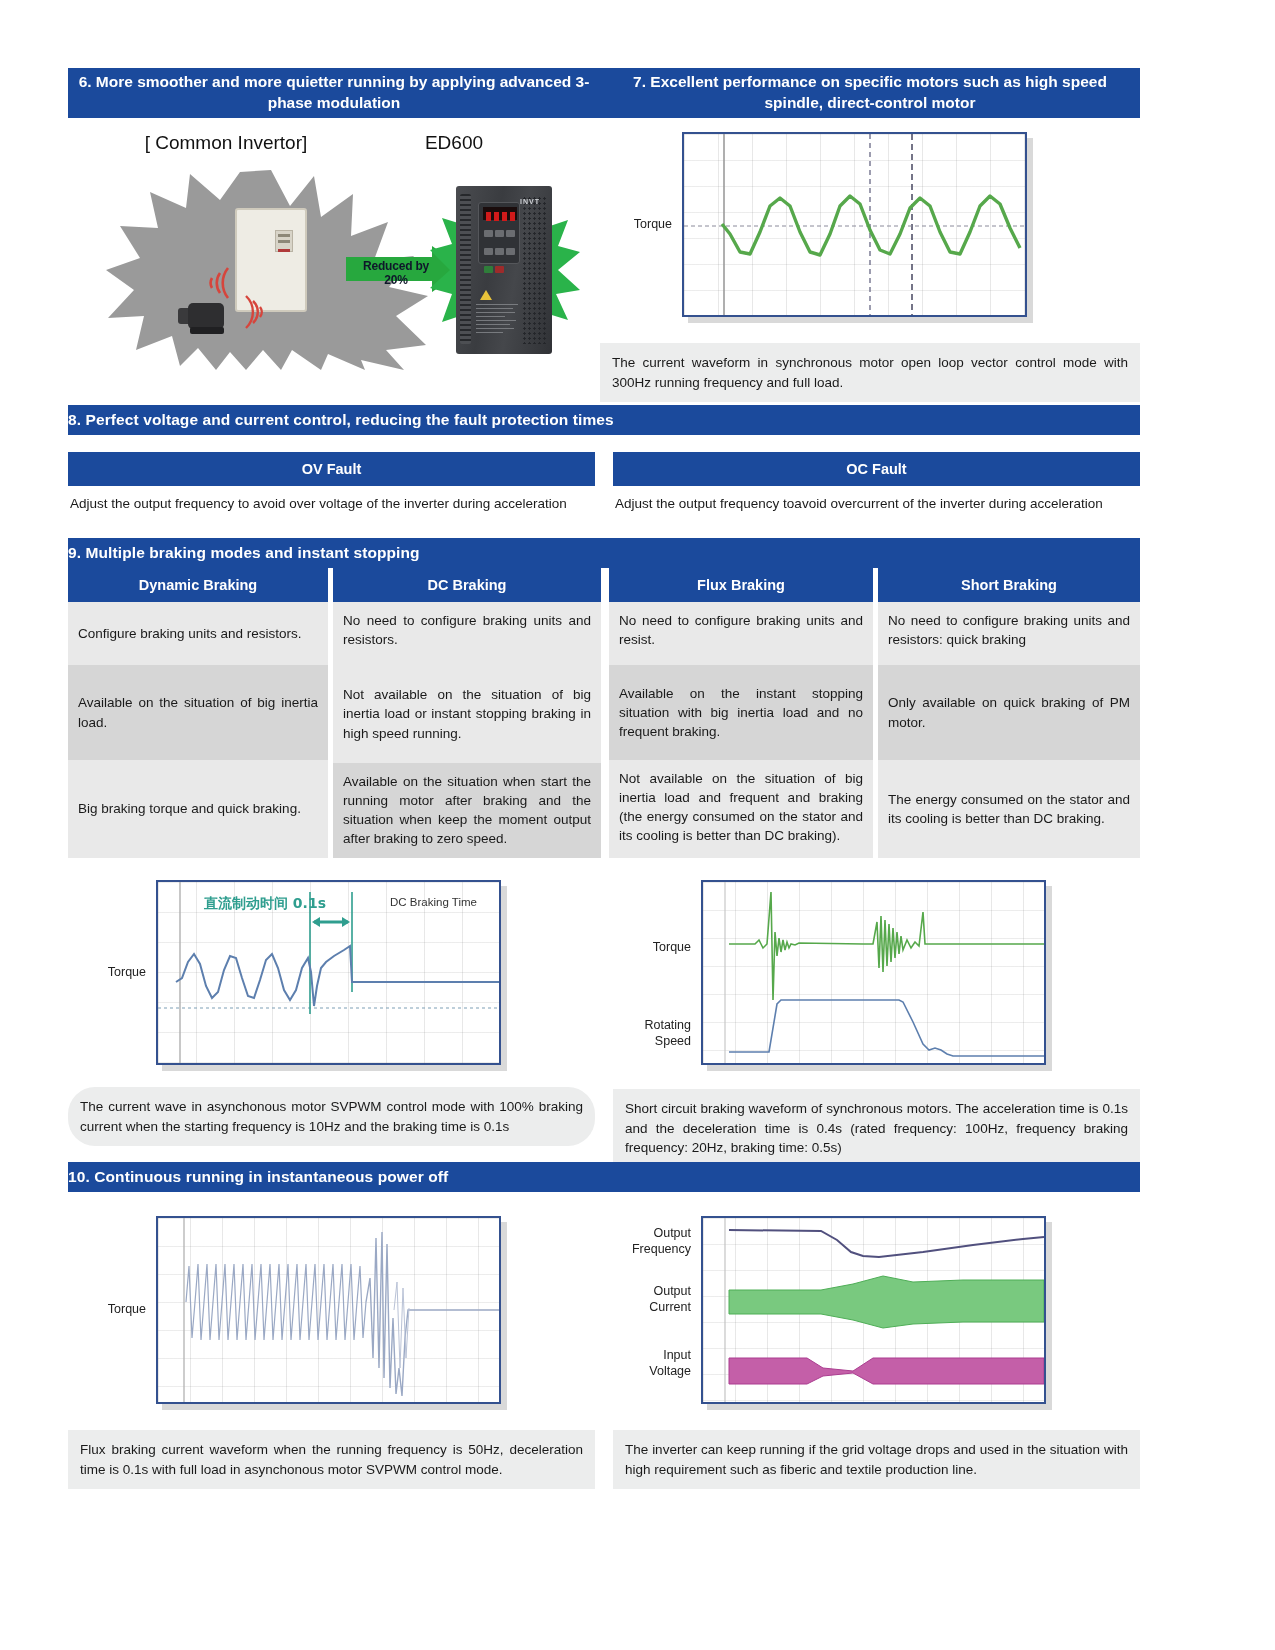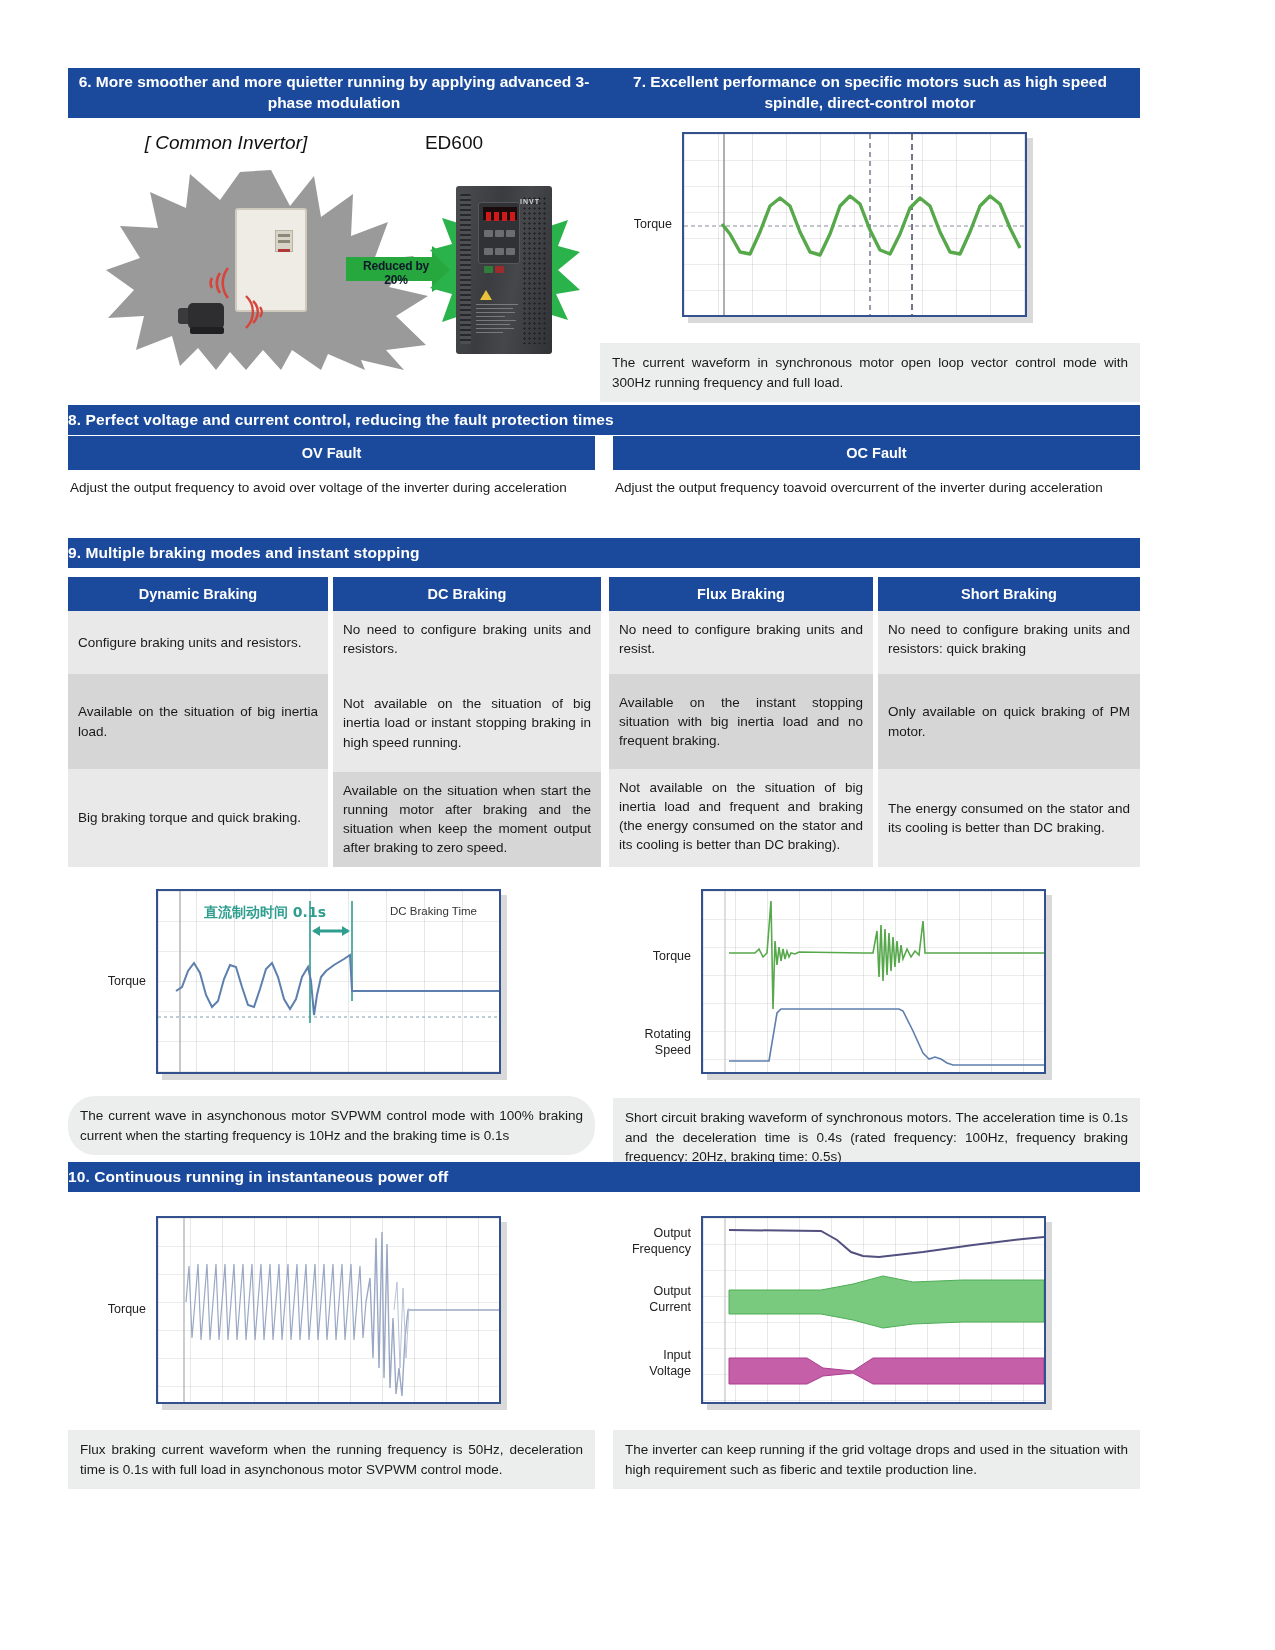--- a/index.html
+++ b/index.html
@@ -46,21 +46,21 @@
   .top-wrap {
     position: absolute; left: 68px; top: 68px; width: 1072px;
     display: flex; justify-content: space-between;
   }
 
   
   .s6-labels {
     display: flex; margin-top: 14px; padding: 0 8px;
     font-size: 19px; color: #111;
   }
-  .s6-lab-a { width: 300px; text-align: center; font-style: italic; }
+  .s6-lab-a { width: 300px; text-align: center; }
   .s6-lab-b { flex: 1; text-align: center; padding-right: 60px; }
 
   .illus { position: relative; height: 210px; margin-top: 6px; }
 
   .burst { position: absolute; }
   .burst svg { display: block; }
 
   .cabinet {
     position: absolute; left: 167px; top: 48px;
     width: 72px; height: 104px;
@@ -313,36 +313,36 @@
         </div>
       </div>
 
       <div class="caption" style="margin-top:26px; width:540px;">The current waveform in synchronous motor open loop vector control mode with 300Hz running frequency and full load.</div>
     </div>
   </div>
 
   <div style="position:absolute; left:68px; top:405px; width:1072px;">
     <div class="bar bar-section">8. Perfect voltage and current control, reducing the fault protection times</div>
 
-    <div class="row" style="margin-top:1px; justify-content:space-between;">
+    <div class="row" style="margin-top:17px; justify-content:space-between;">
       <div style="width:527px;">
         <div class="bar bar-col">OV Fault</div>
         <div class="fault-body">Adjust the output frequency to avoid over voltage of the inverter during acceleration</div>
       </div>
       <div style="width:527px;">
         <div class="bar bar-col">OC Fault</div>
         <div class="fault-body">Adjust the output frequency toavoid overcurrent of the inverter during acceleration</div>
       </div>
     </div>
   </div>
 
   <div style="position:absolute; left:68px; top:538px; width:1072px;">
     <div class="bar bar-section">9. Multiple braking modes and instant stopping</div>
 
-    <div class="tbl" style="margin-top:9px;">
+    <div class="tbl" style="">
 
       <div class="tcol" style="width:260px;">
         <div class="bar bar-col">Dynamic Braking</div>
         <div class="tcell sh-a" style="height:63px; display:flex; align-items:center;">Configure braking units and resistors.</div>
         <div class="tcell sh-b" style="height:95px; display:flex; align-items:center;">Available on the situation of big inertia load.</div>
         <div class="tcell sh-a" style="height:98px; display:flex; align-items:center;">Big braking torque and quick braking.</div>
       </div>
 
       <div class="divider-thin"></div>
 

